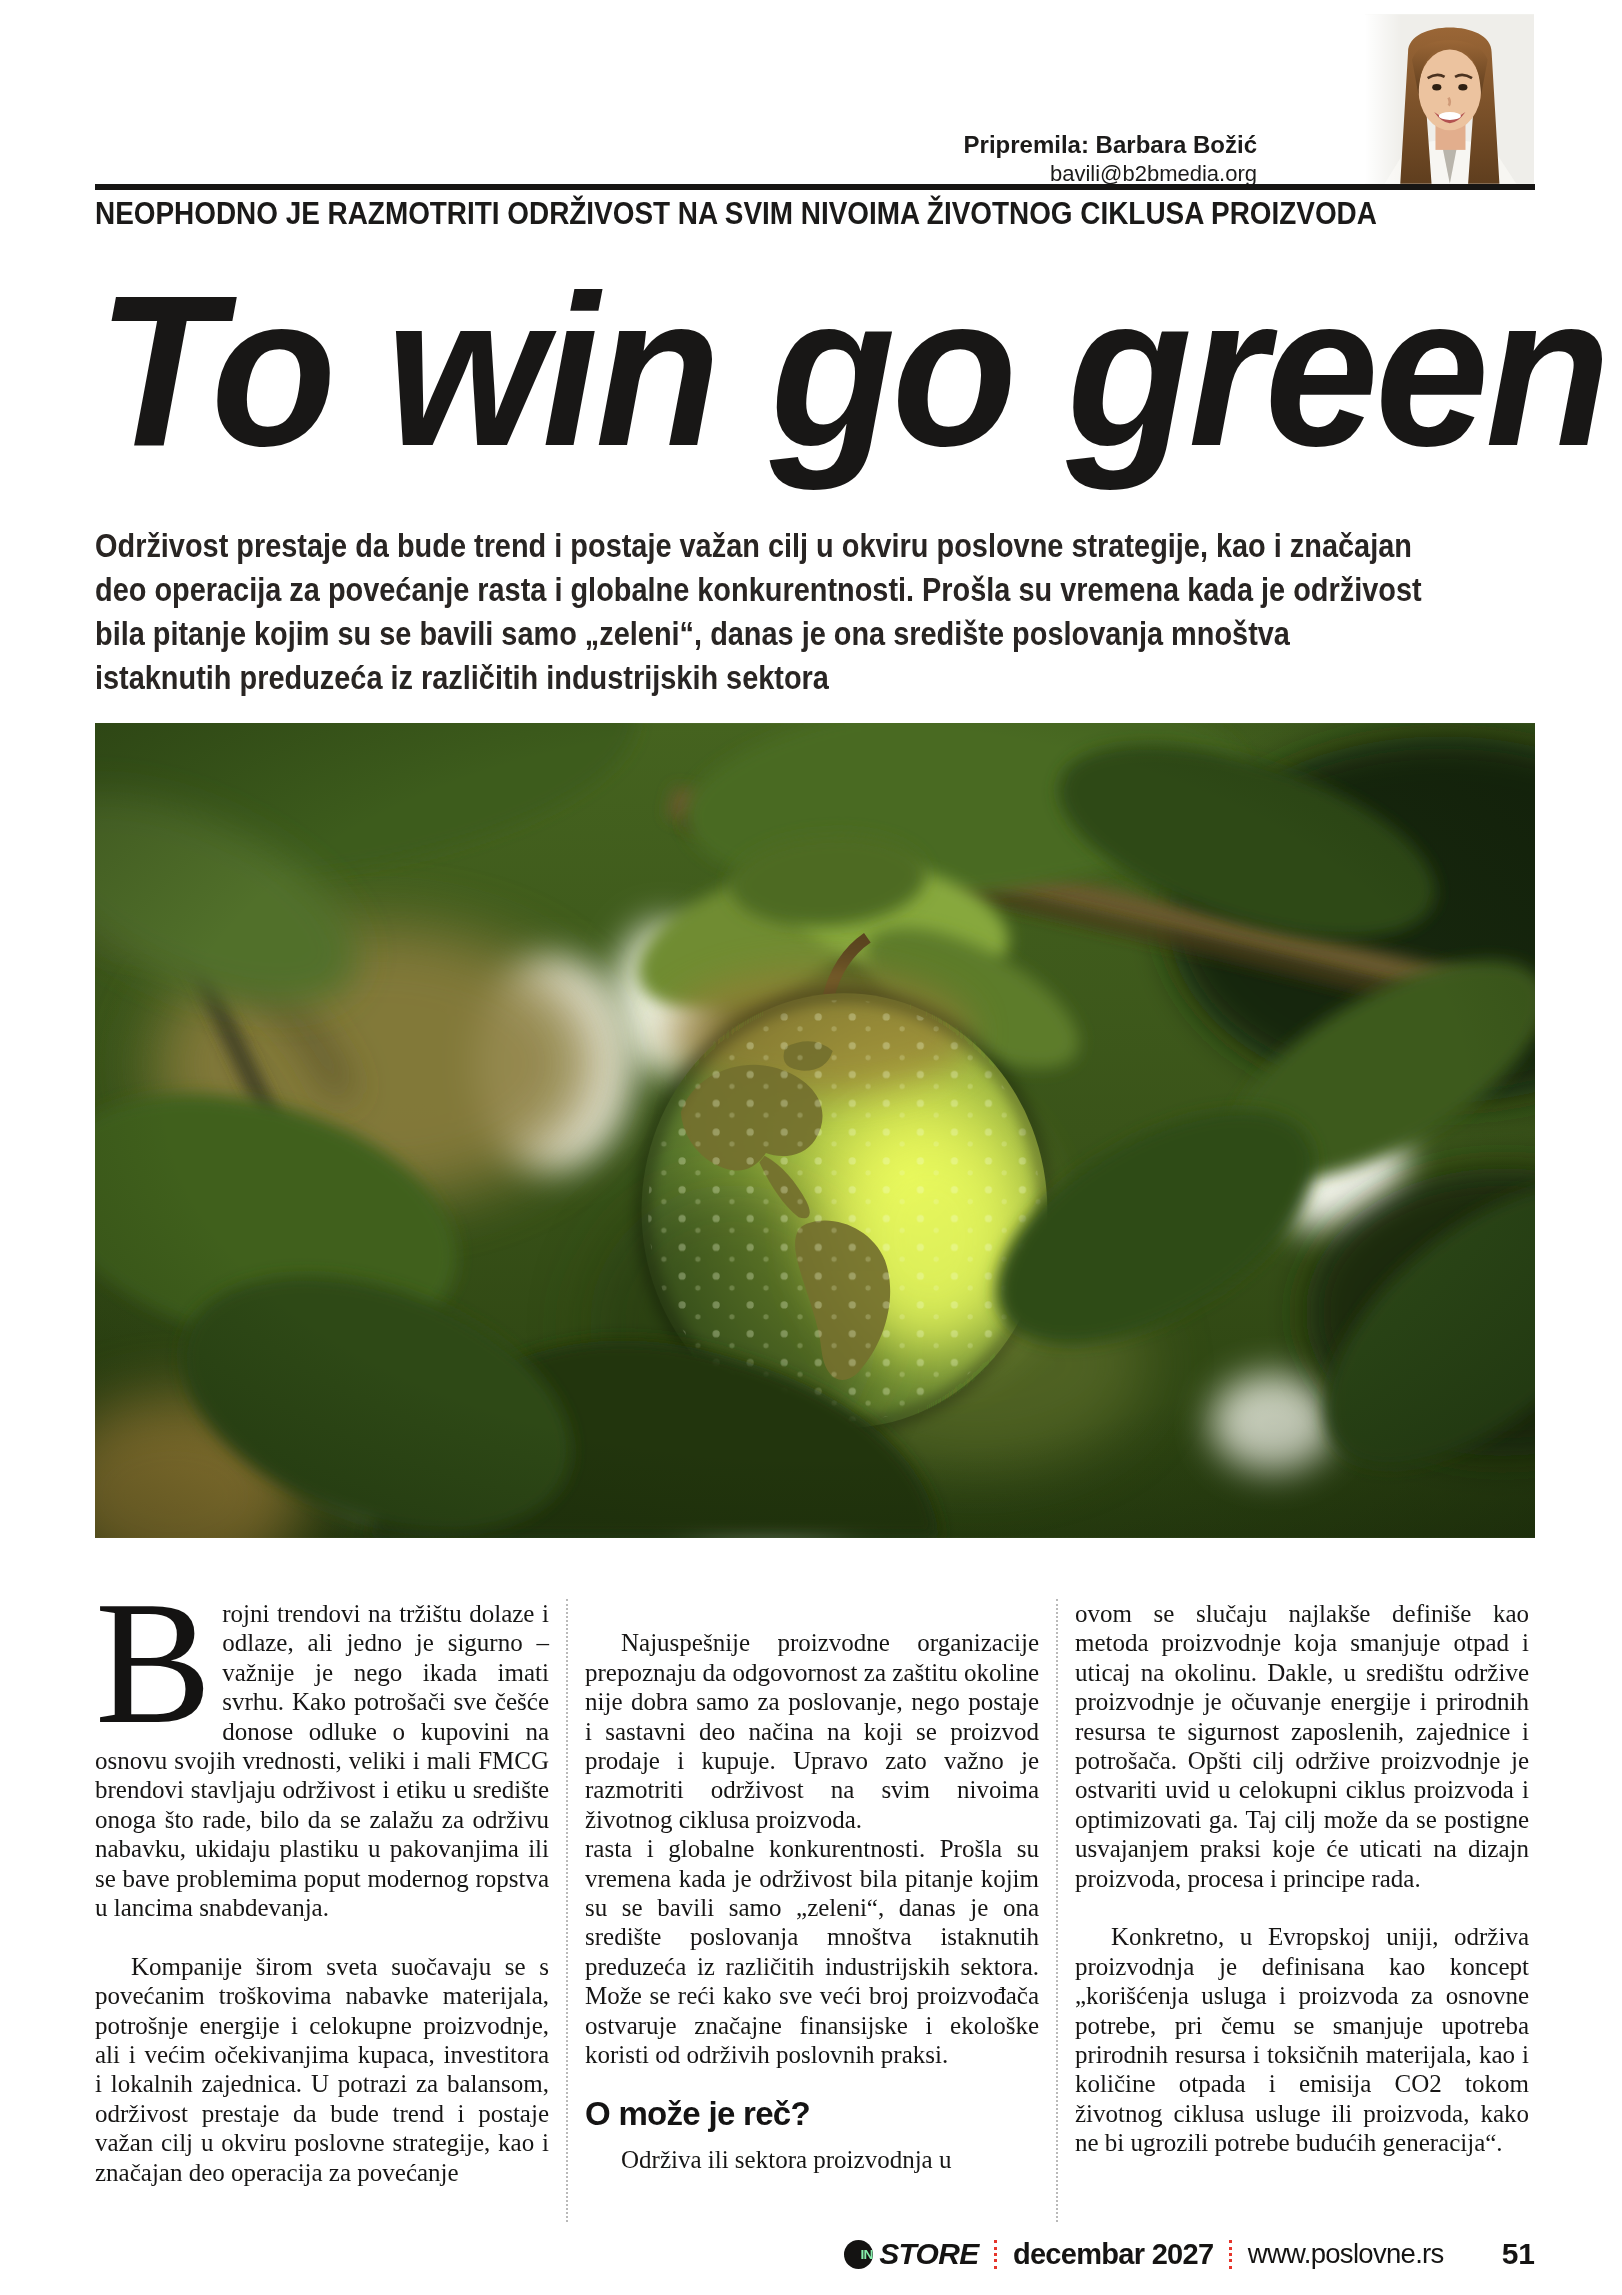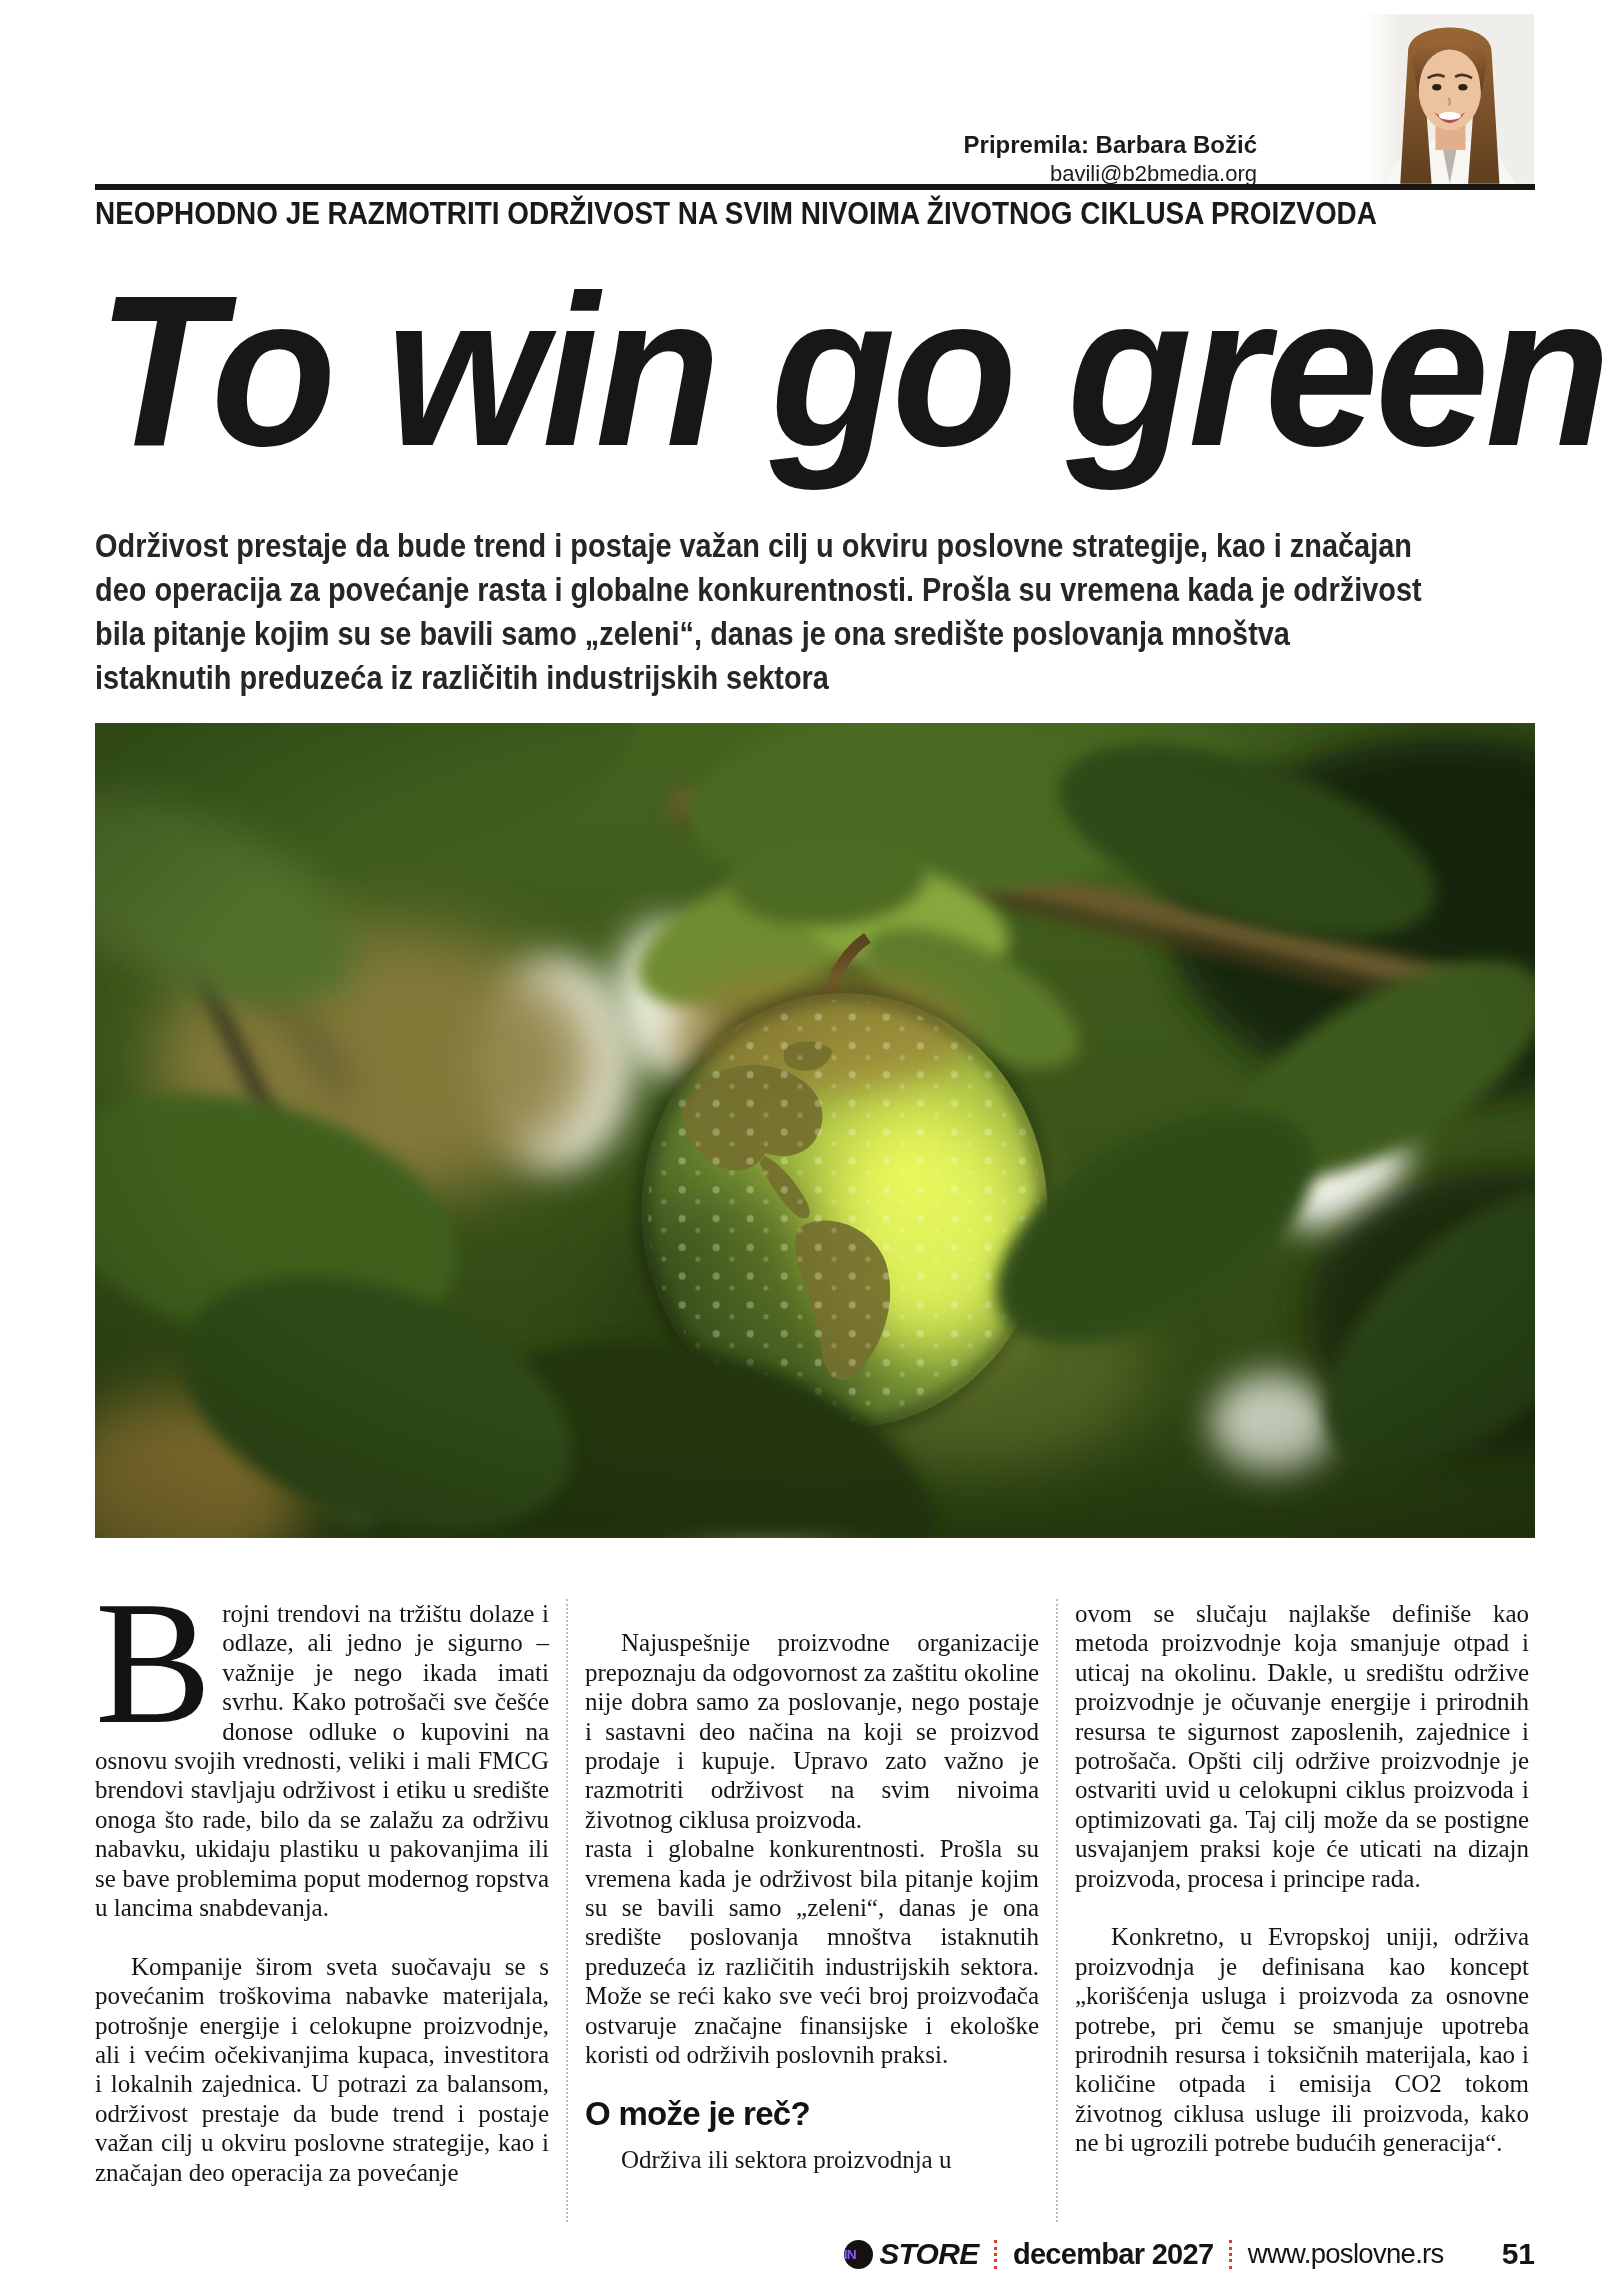--- a/index.html
+++ b/index.html
@@ -39,22 +39,22 @@
   .bodyp{margin:0;}
   .gap{margin-top:29.4px;}
   .indent{text-indent:36px;}
   .dropcap{float:left;font-size:175px;line-height:118px;height:119px;
            margin:5.2px 10.5px 0 0;color:#141312;font-family:"Liberation Serif",serif;}
   .subhead{font-family:"Liberation Sans",sans-serif;font-weight:bold;font-size:33px;
            letter-spacing:-0.7px;color:#151414;text-align:left;margin:29.4px 0 17px 0;}
 
   
   .footer{position:absolute;right:88px;top:2237px;display:flex;align-items:center;color:#151413;}
-  .logo-circle{width:29px;height:29px;border-radius:50%;background:#141312;color:#8b5cf6;
-               display:flex;align-items:center;justify-content:flex-start;font-weight:bold;
+  .logo-circle{width:29px;height:29px;border-radius:50%;background:#141312;color:#86efac;
+               display:flex;align-items:center;justify-content:flex-end;font-weight:bold;
                font-size:13.7px;letter-spacing:-0.7px;}
   .logo-name{font-size:30px;font-weight:bold;letter-spacing:-0.7px;margin-left:6.5px;font-style:italic;}
   .red-sep{border-left:3.3px dotted #e6352b;height:29px;margin:0 15.7px;}
   .issue{font-size:29px;font-weight:bold;letter-spacing:-0.7px;}
   .website{font-size:27.5px;letter-spacing:-0.7px;}
   .page-number{font-size:30px;font-weight:bold;margin-left:58px;}
 </style>
 </head>
 <body>
 

